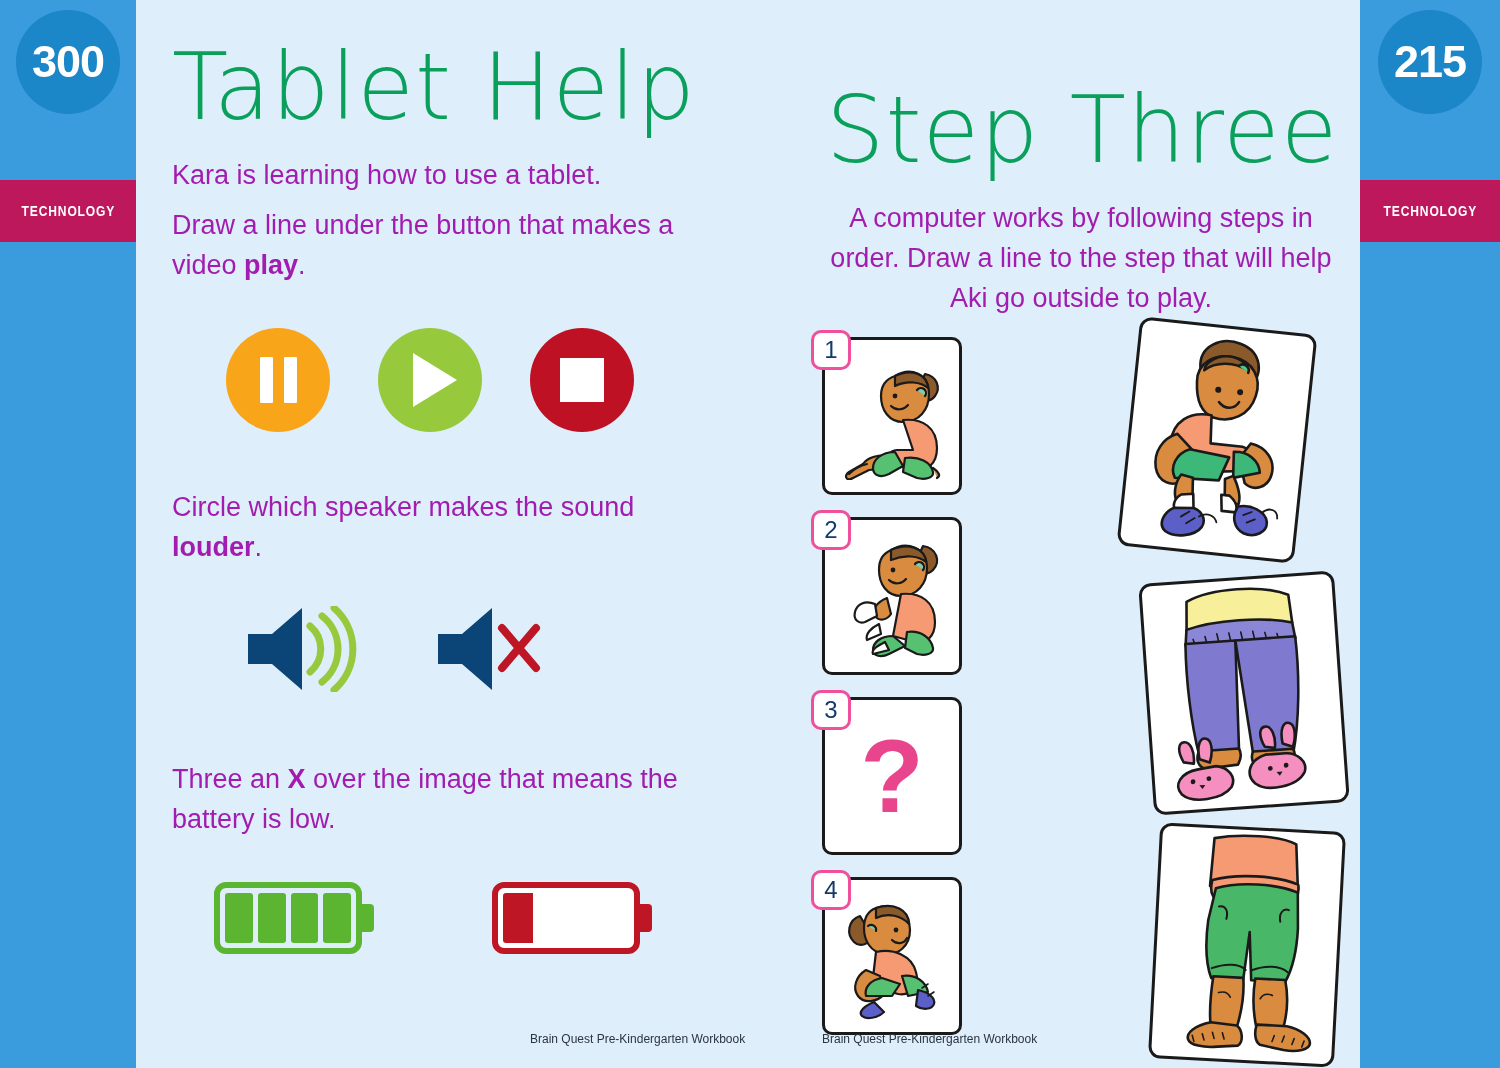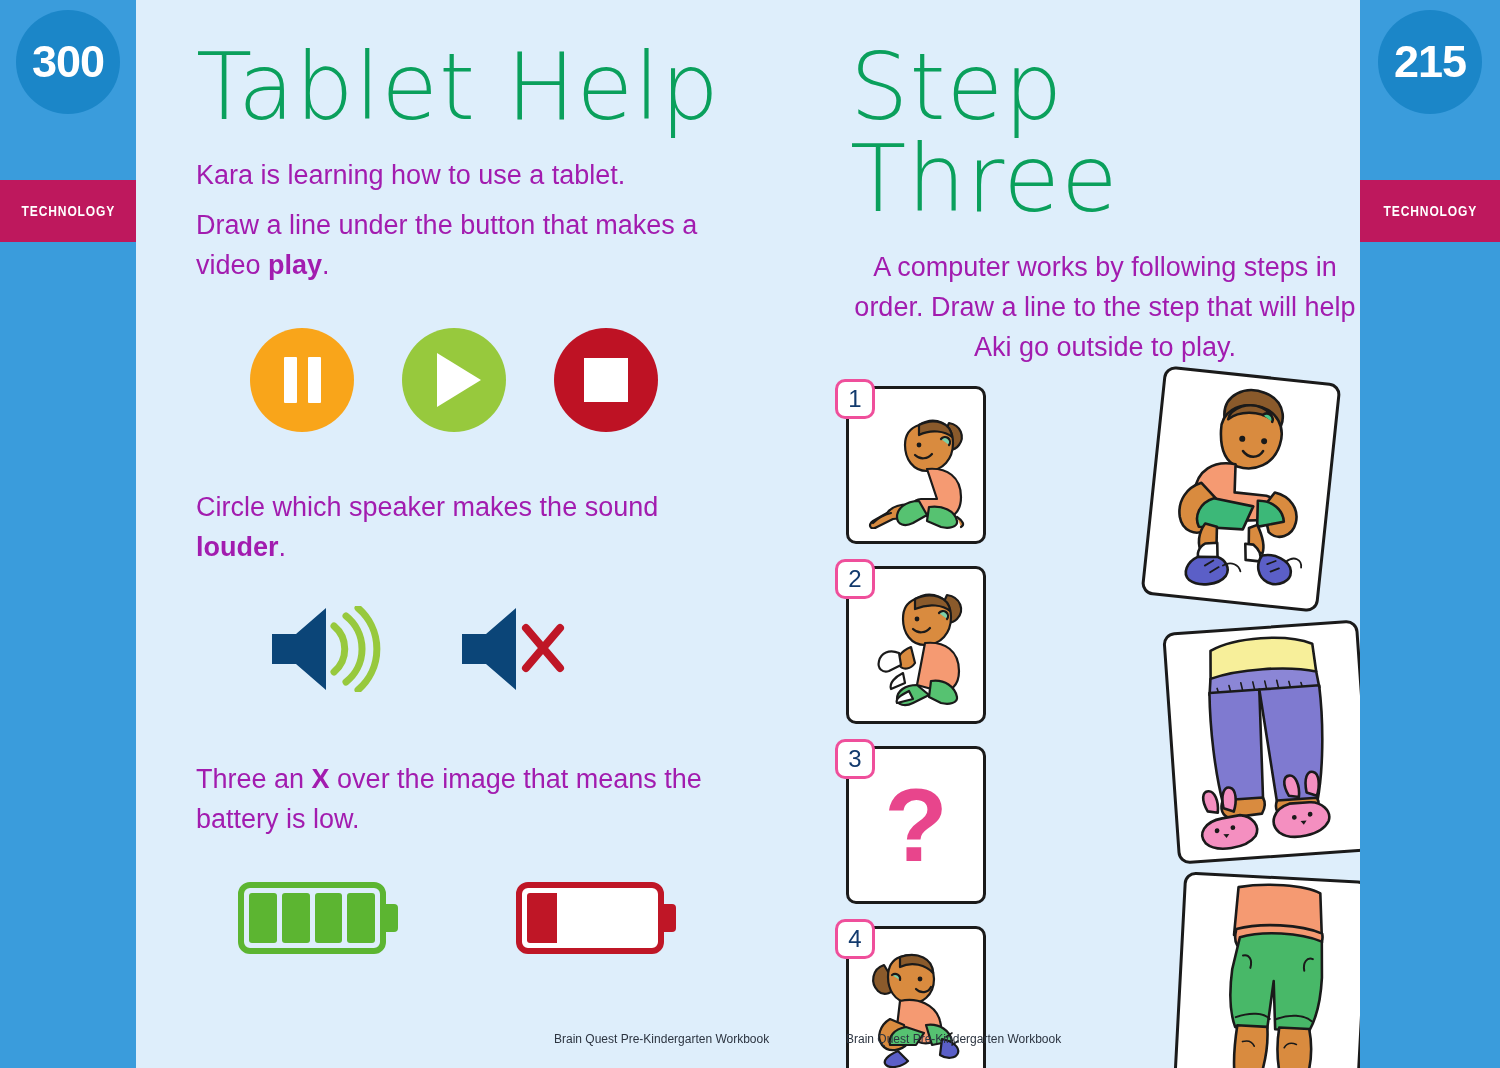--- a/index.html
+++ b/index.html
@@ -33,34 +33,34 @@
   .pagebubble{
     position:absolute;top:10px;left:50%;transform:translateX(-50%);
     width:104px;height:104px;border-radius:50%;
     background:#1b86c8;
     display:flex;align-items:center;justify-content:center;
     color:#ffffff;font-size:45px;font-weight:bold;letter-spacing:-1px;
   }
 
   
   .page{position:relative;height:100%;background:#deeefb;}
-  .page.left{width:664px;flex:0 0 664px;margin-left:24px;}
+  .page.left{width:664px;flex:0 0 664px;}
   .page.right{width:560px;flex:1 1 auto;}
 
   h1.title{
     margin:0;
     color:#0aa05c;
     font-weight:300;
     font-size:92px;
     letter-spacing:1px;
     line-height:1;
     font-family:"DejaVu Sans","Liberation Sans",sans-serif;
   }
   .page.left h1.title{padding:42px 0 0 36px;}
-  .page.right h1.title{padding:42px 0 0 26px;}
+  .page.right h1.title{padding:42px 0 0 26px;margin-top:43px;}
 
   p.prompt{
     margin:0;
     color:#a21caf;
     font-size:27px;
     line-height:1.48;
     font-weight:500;
   }
   p.prompt b{font-weight:bold;}
   .page.left .prompt-wrap{padding:22px 0 0 36px;width:530px;}

